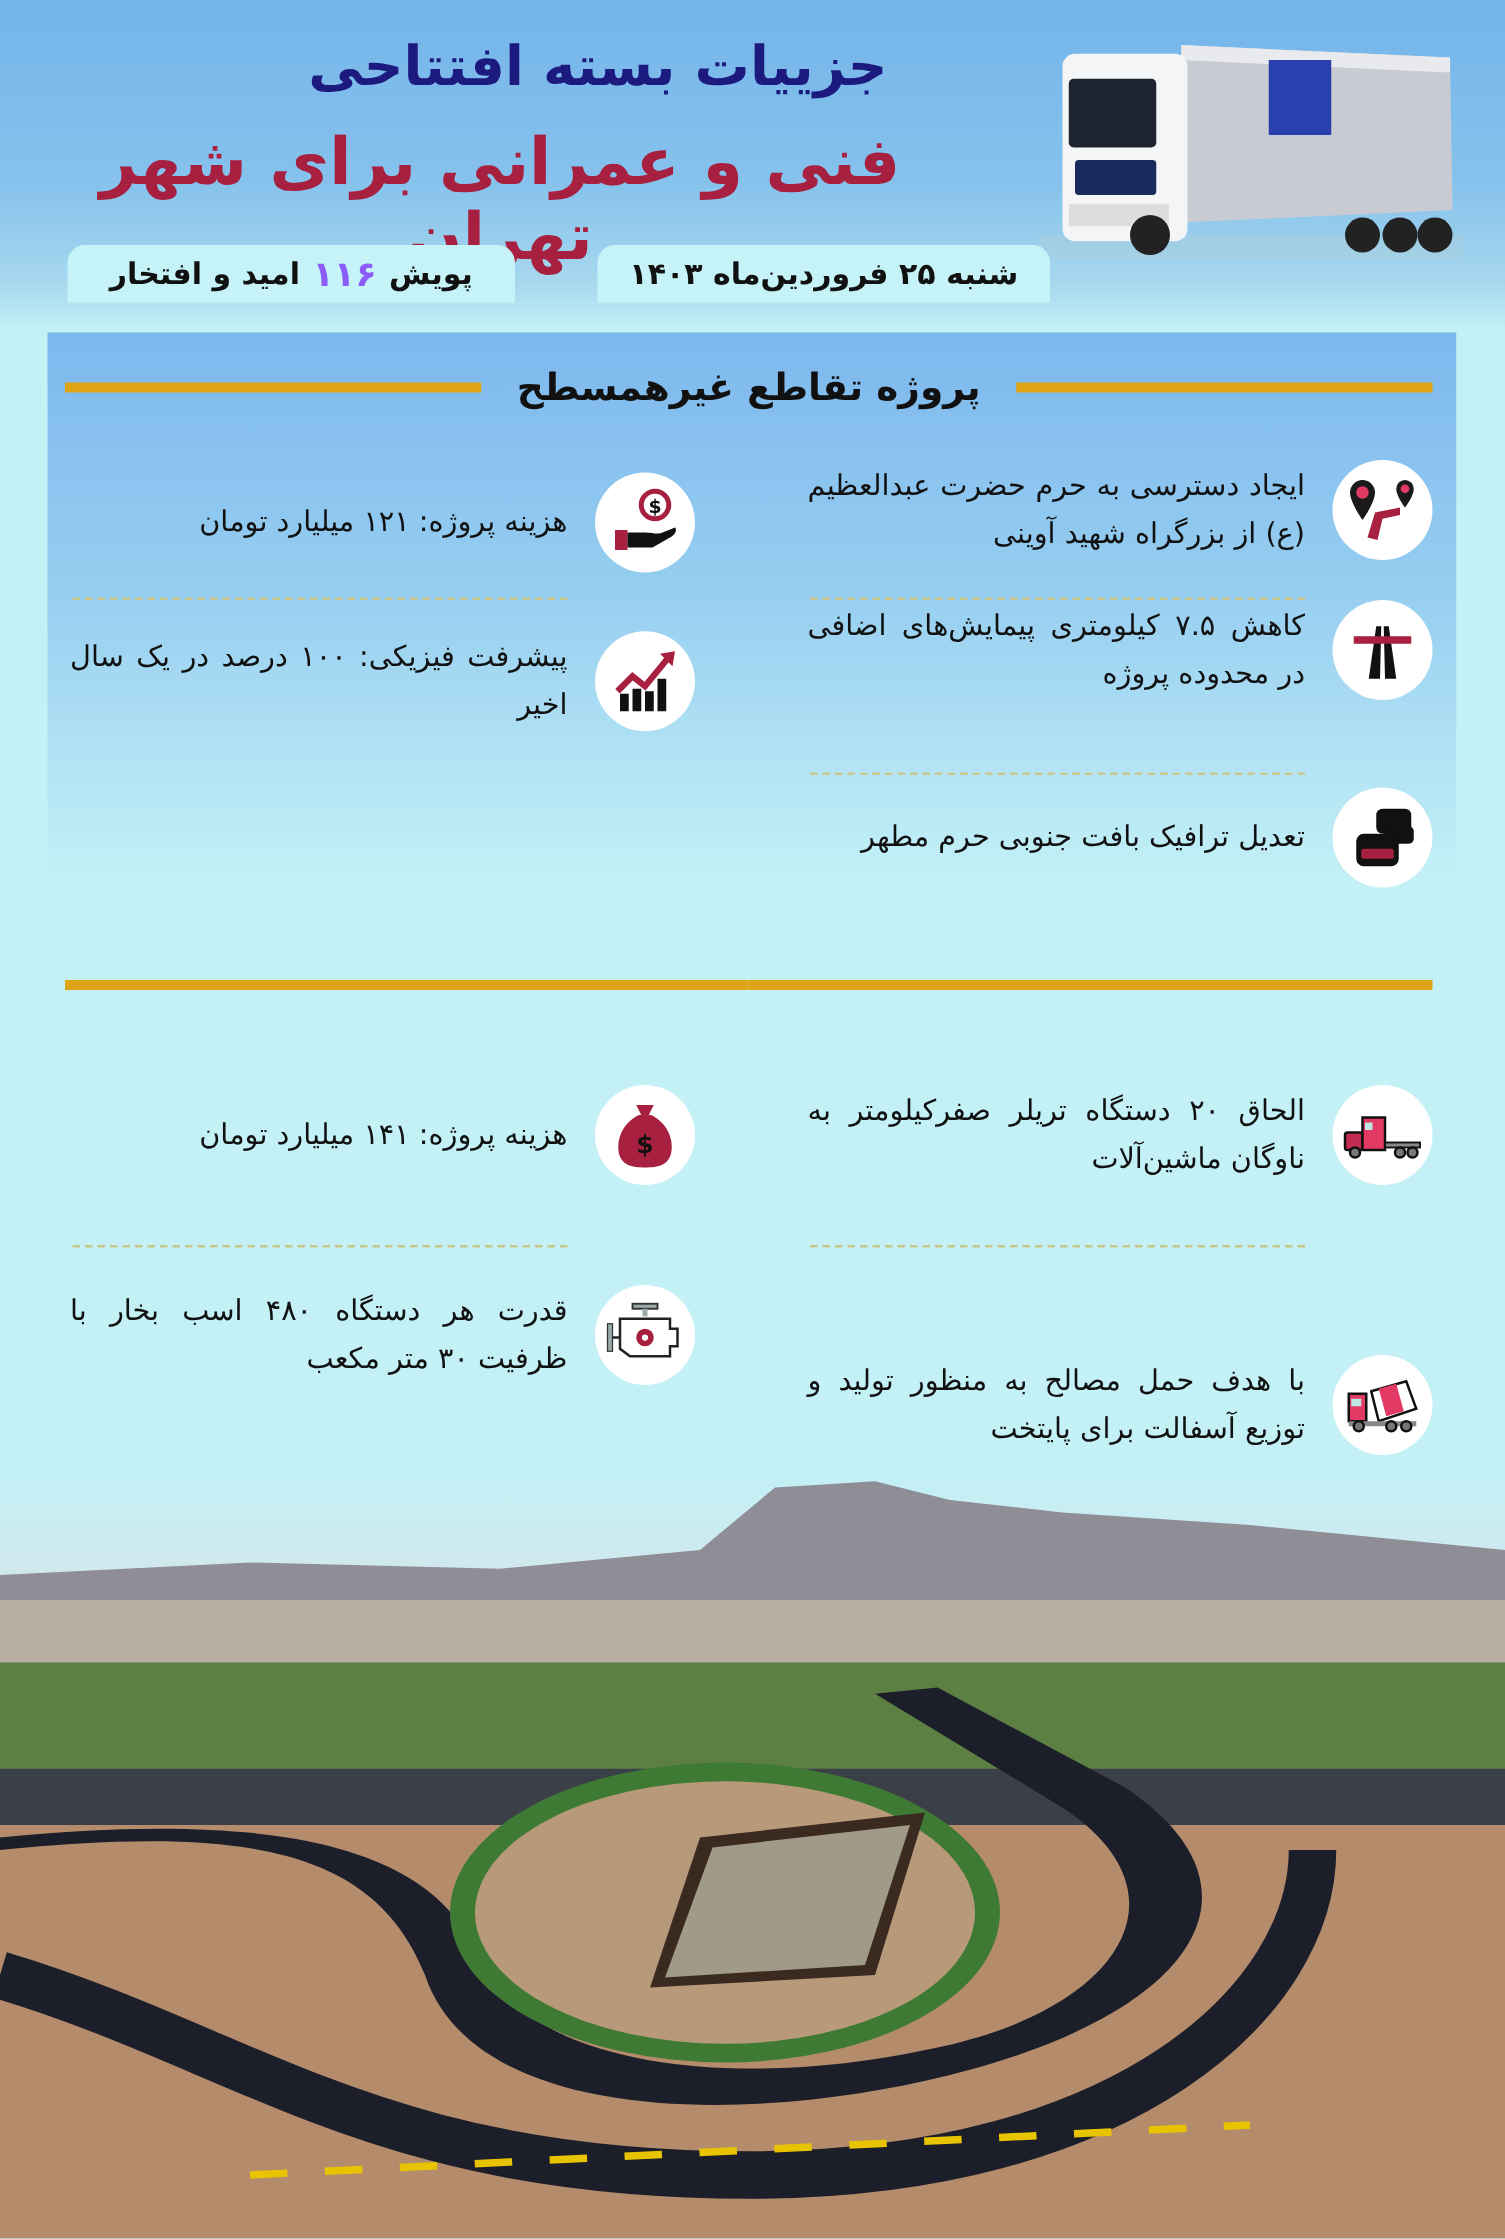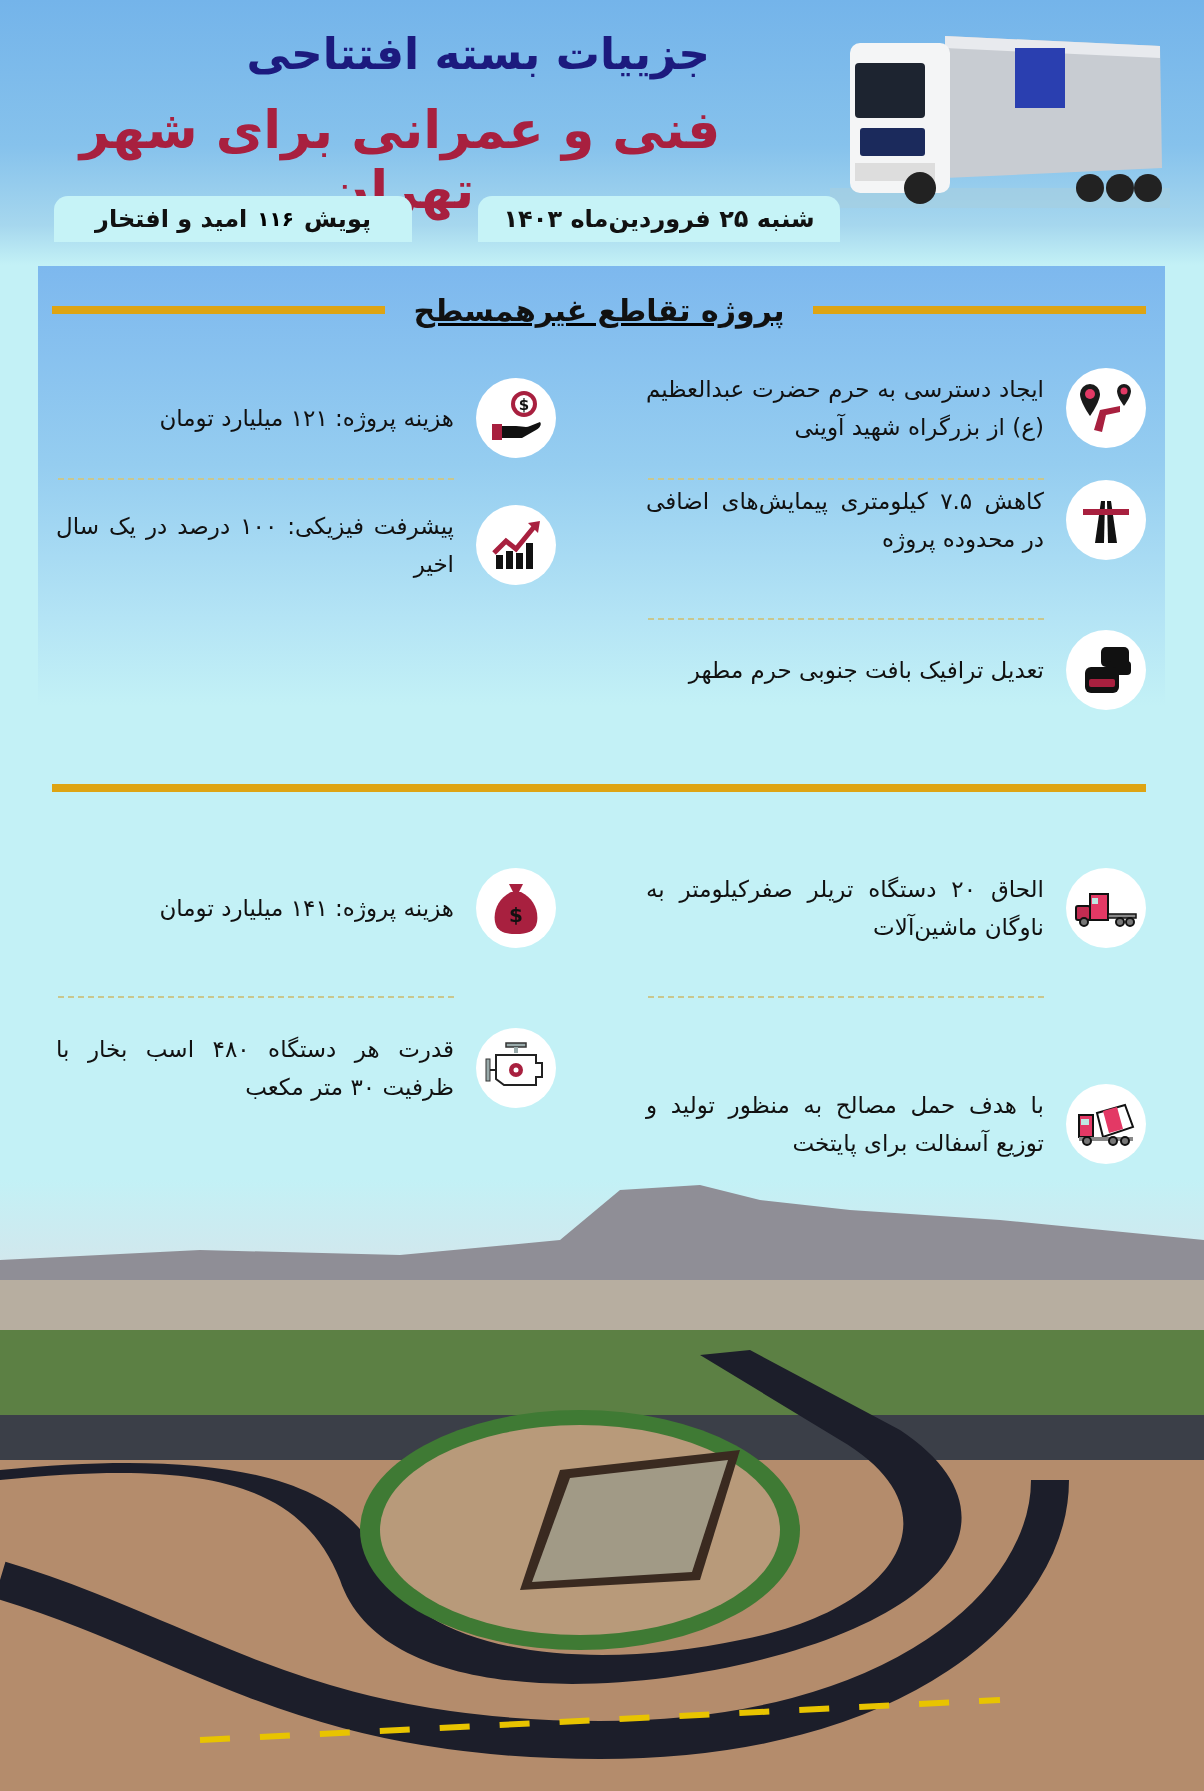--- a/index.html
+++ b/index.html
@@ -5,24 +5,24 @@
   * { box-sizing: border-box; margin: 0; padding: 0; }
   body { width: 1204px; height: 1791px; background: #c3f1f6; font-family: "DejaVu Sans", sans-serif; position: relative; overflow: hidden; direction: rtl; }
   .header { position: absolute; left: 0; top: 0; width: 1204px; height: 265px;
     background: linear-gradient(180deg, #74b4ea 0%, #86c2ec 55%, #a6d7ee 85%, #c3f1f6 100%); }
   .title1 { position: absolute; left: 150px; top: 28px; width: 560px; text-align: right; font-size: 44px; font-weight: bold; color: #1c1a7e; }
   .title2 { position: absolute; left: 40px; top: 100px; width: 720px; text-align: center; font-size: 52px; font-weight: bold; color: #a8203f; }
   .truck { position: absolute; left: 830px; top: 18px; width: 340px; height: 190px; }
   .pill { position: absolute; top: 196px; height: 46px; background: #c6f3f7; border-radius: 14px 14px 0 0; display: flex; align-items: center; justify-content: center; font-size: 24px; font-weight: bold; color: #111; }
   .pill.date { left: 478px; width: 362px; }
   .pill.program { left: 54px; width: 358px; gap: 10px; }
-  .pill .num { color: #000000; font-size: 20px; }
+  .pill .num { color: #8b5cf6; font-size: 28px; }
   .panel1 { position: absolute; left: 38px; top: 266px; width: 1127px; height: 440px;
     background: linear-gradient(180deg, #7db8ee 0%, #95cdf0 45%, #b4e4f5 80%, #c3f1f6 100%); }
-  .section-head { position: absolute; left: 52px; width: 1094px; height: 40px; display: flex; align-items: center; text-decoration: underline; }
+  .section-head { position: absolute; left: 52px; width: 1094px; height: 40px; display: flex; align-items: center; }
   .section-head .bar { flex: 1; height: 8px; background: #dea413; }
   .section-head .label { padding: 0 28px; font-size: 30px; font-weight: bold; color: #111; white-space: nowrap; }
   .item { position: absolute; display: flex; align-items: center; gap: 22px; direction: rtl; }
   .icon-circle { width: 80px; height: 80px; border-radius: 50%; background: #fff; flex: none; display: flex; align-items: center; justify-content: center; }
   .item-text { font-size: 23px; line-height: 38px; color: #111; font-weight: 500; text-align: justify; }
   .dash { position: absolute; height: 0; border-top: 2px dashed #c9c78e; }
   .photo { position: absolute; left: 0; top: 1180px; width: 1204px; height: 611px; overflow: hidden; }
 </style>
 </head>
 <body>

